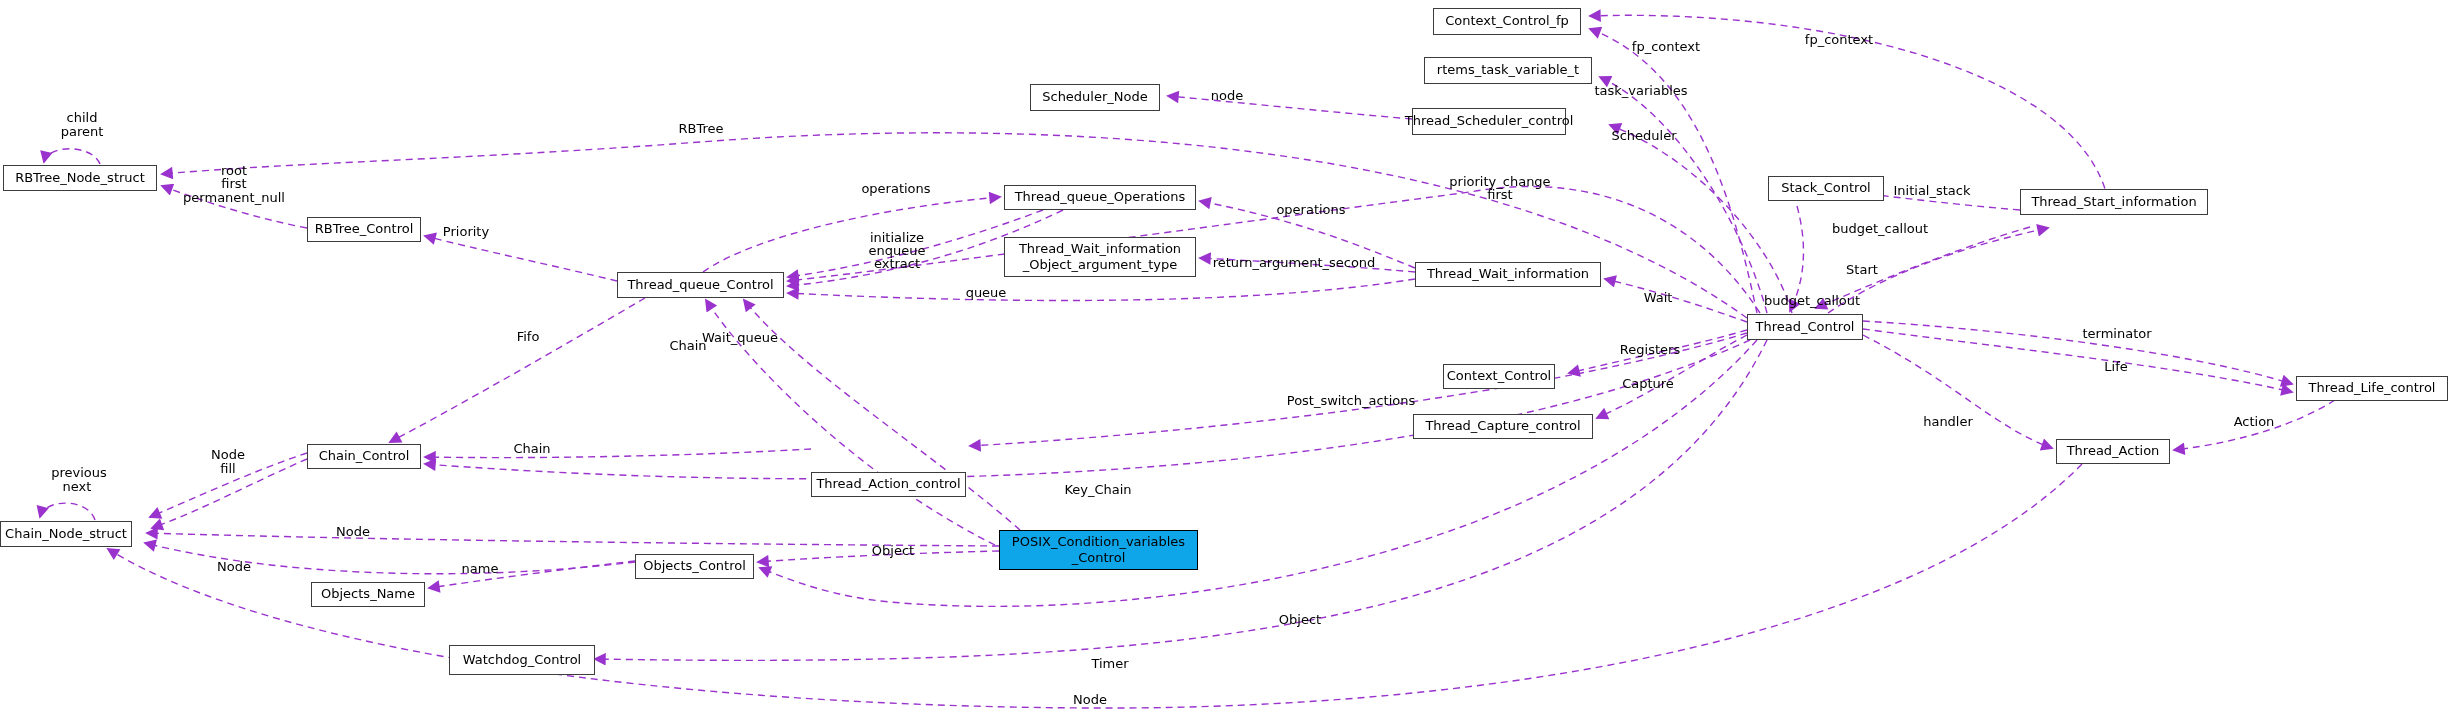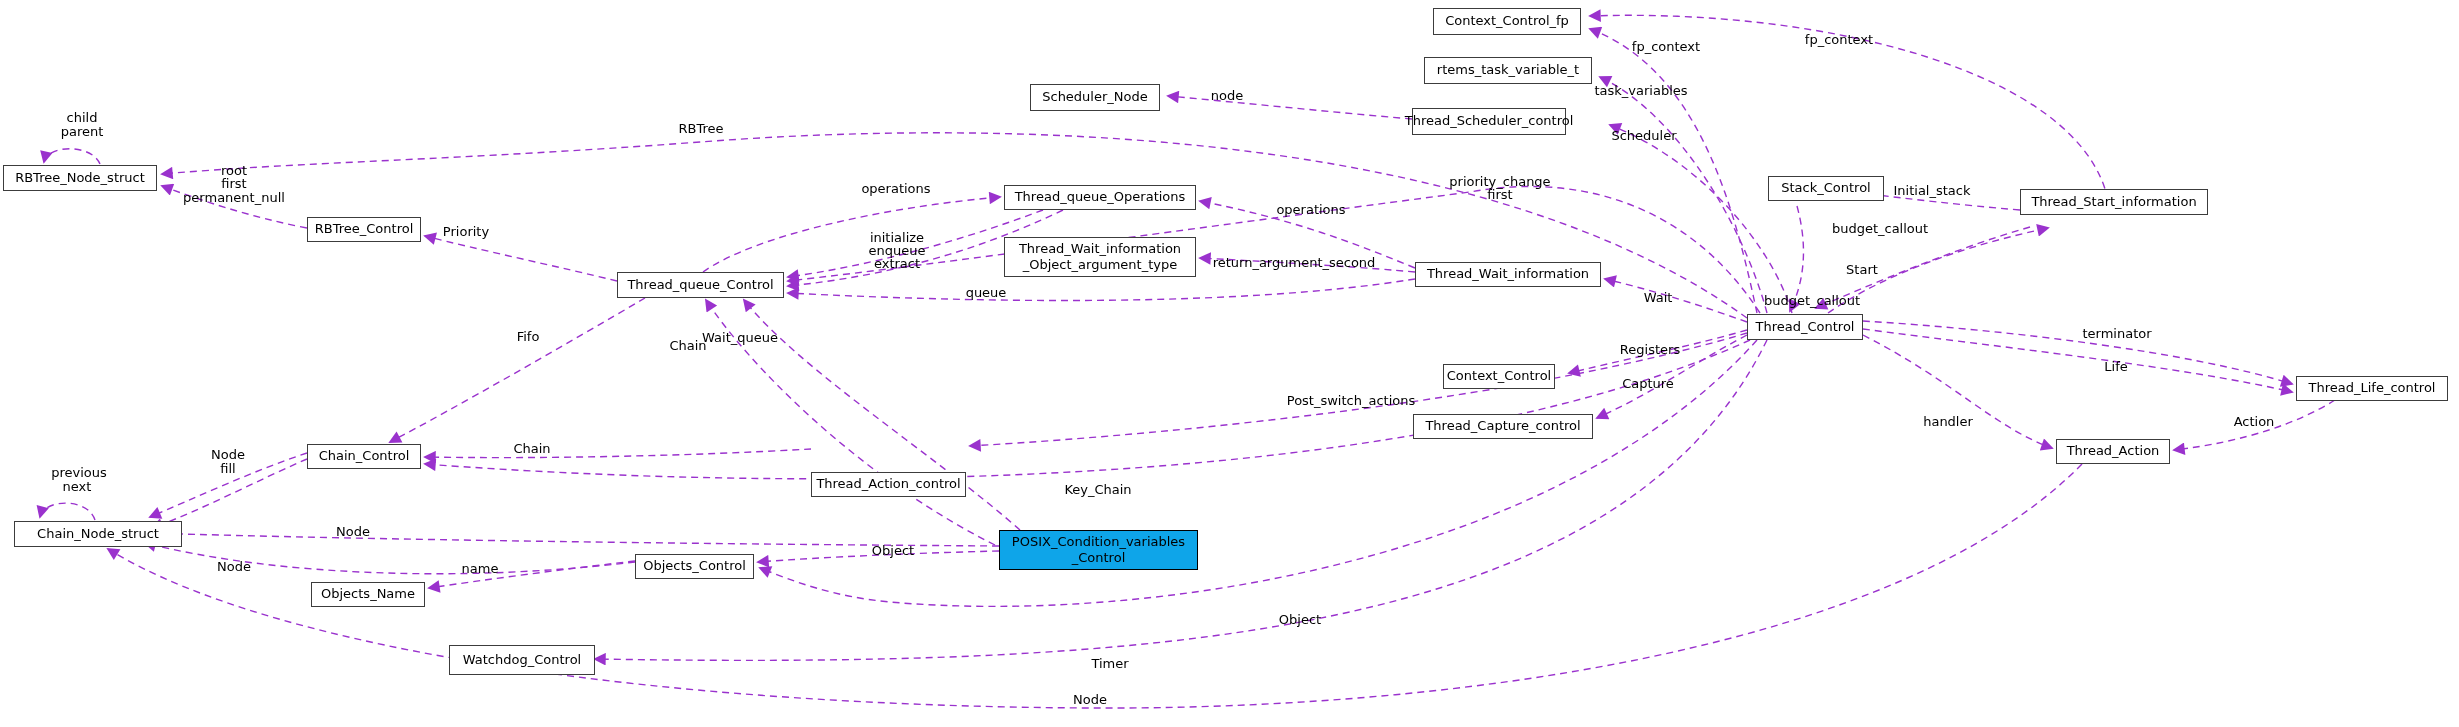--- a/index.html
+++ b/index.html
@@ -191,21 +191,21 @@
     <div class="node" style="left: 307px; top: 444px; width: 114px; height: 25px;">
       <span>Chain_Control</span>
     </div>
     <div class="node" style="left: 811px; top: 436px; width: 155px; height: 25px; margin-top: 36px;">
       <span>Thread_Action_control</span>
     </div>
     <div class="node highlighted" style="left: 999px; top: 530px; width: 199px; height: 40px;">
       <span>POSIX_Condition_variables</span>
       <span>_Control</span>
     </div>
-    <div class="node" style="left: 14px; top: 521px; width: 168px; height: 26px;">
+    <div class="node" style="left: 0; top: 521px; width: 132px; height: 26px;">
       <span>Chain_Node_struct</span>
     </div>
     <div class="node" style="left: 311px; top: 582px; width: 114px; height: 25px;">
       <span>Objects_Name</span>
     </div>
     <div class="node" style="left: 635px; top: 554px; width: 119px; height: 25px;">
       <span>Objects_Control</span>
     </div>
     <div class="node" style="left: 449px; top: 645px; width: 146px; height: 30px;">
       <span>Watchdog_Control</span>

